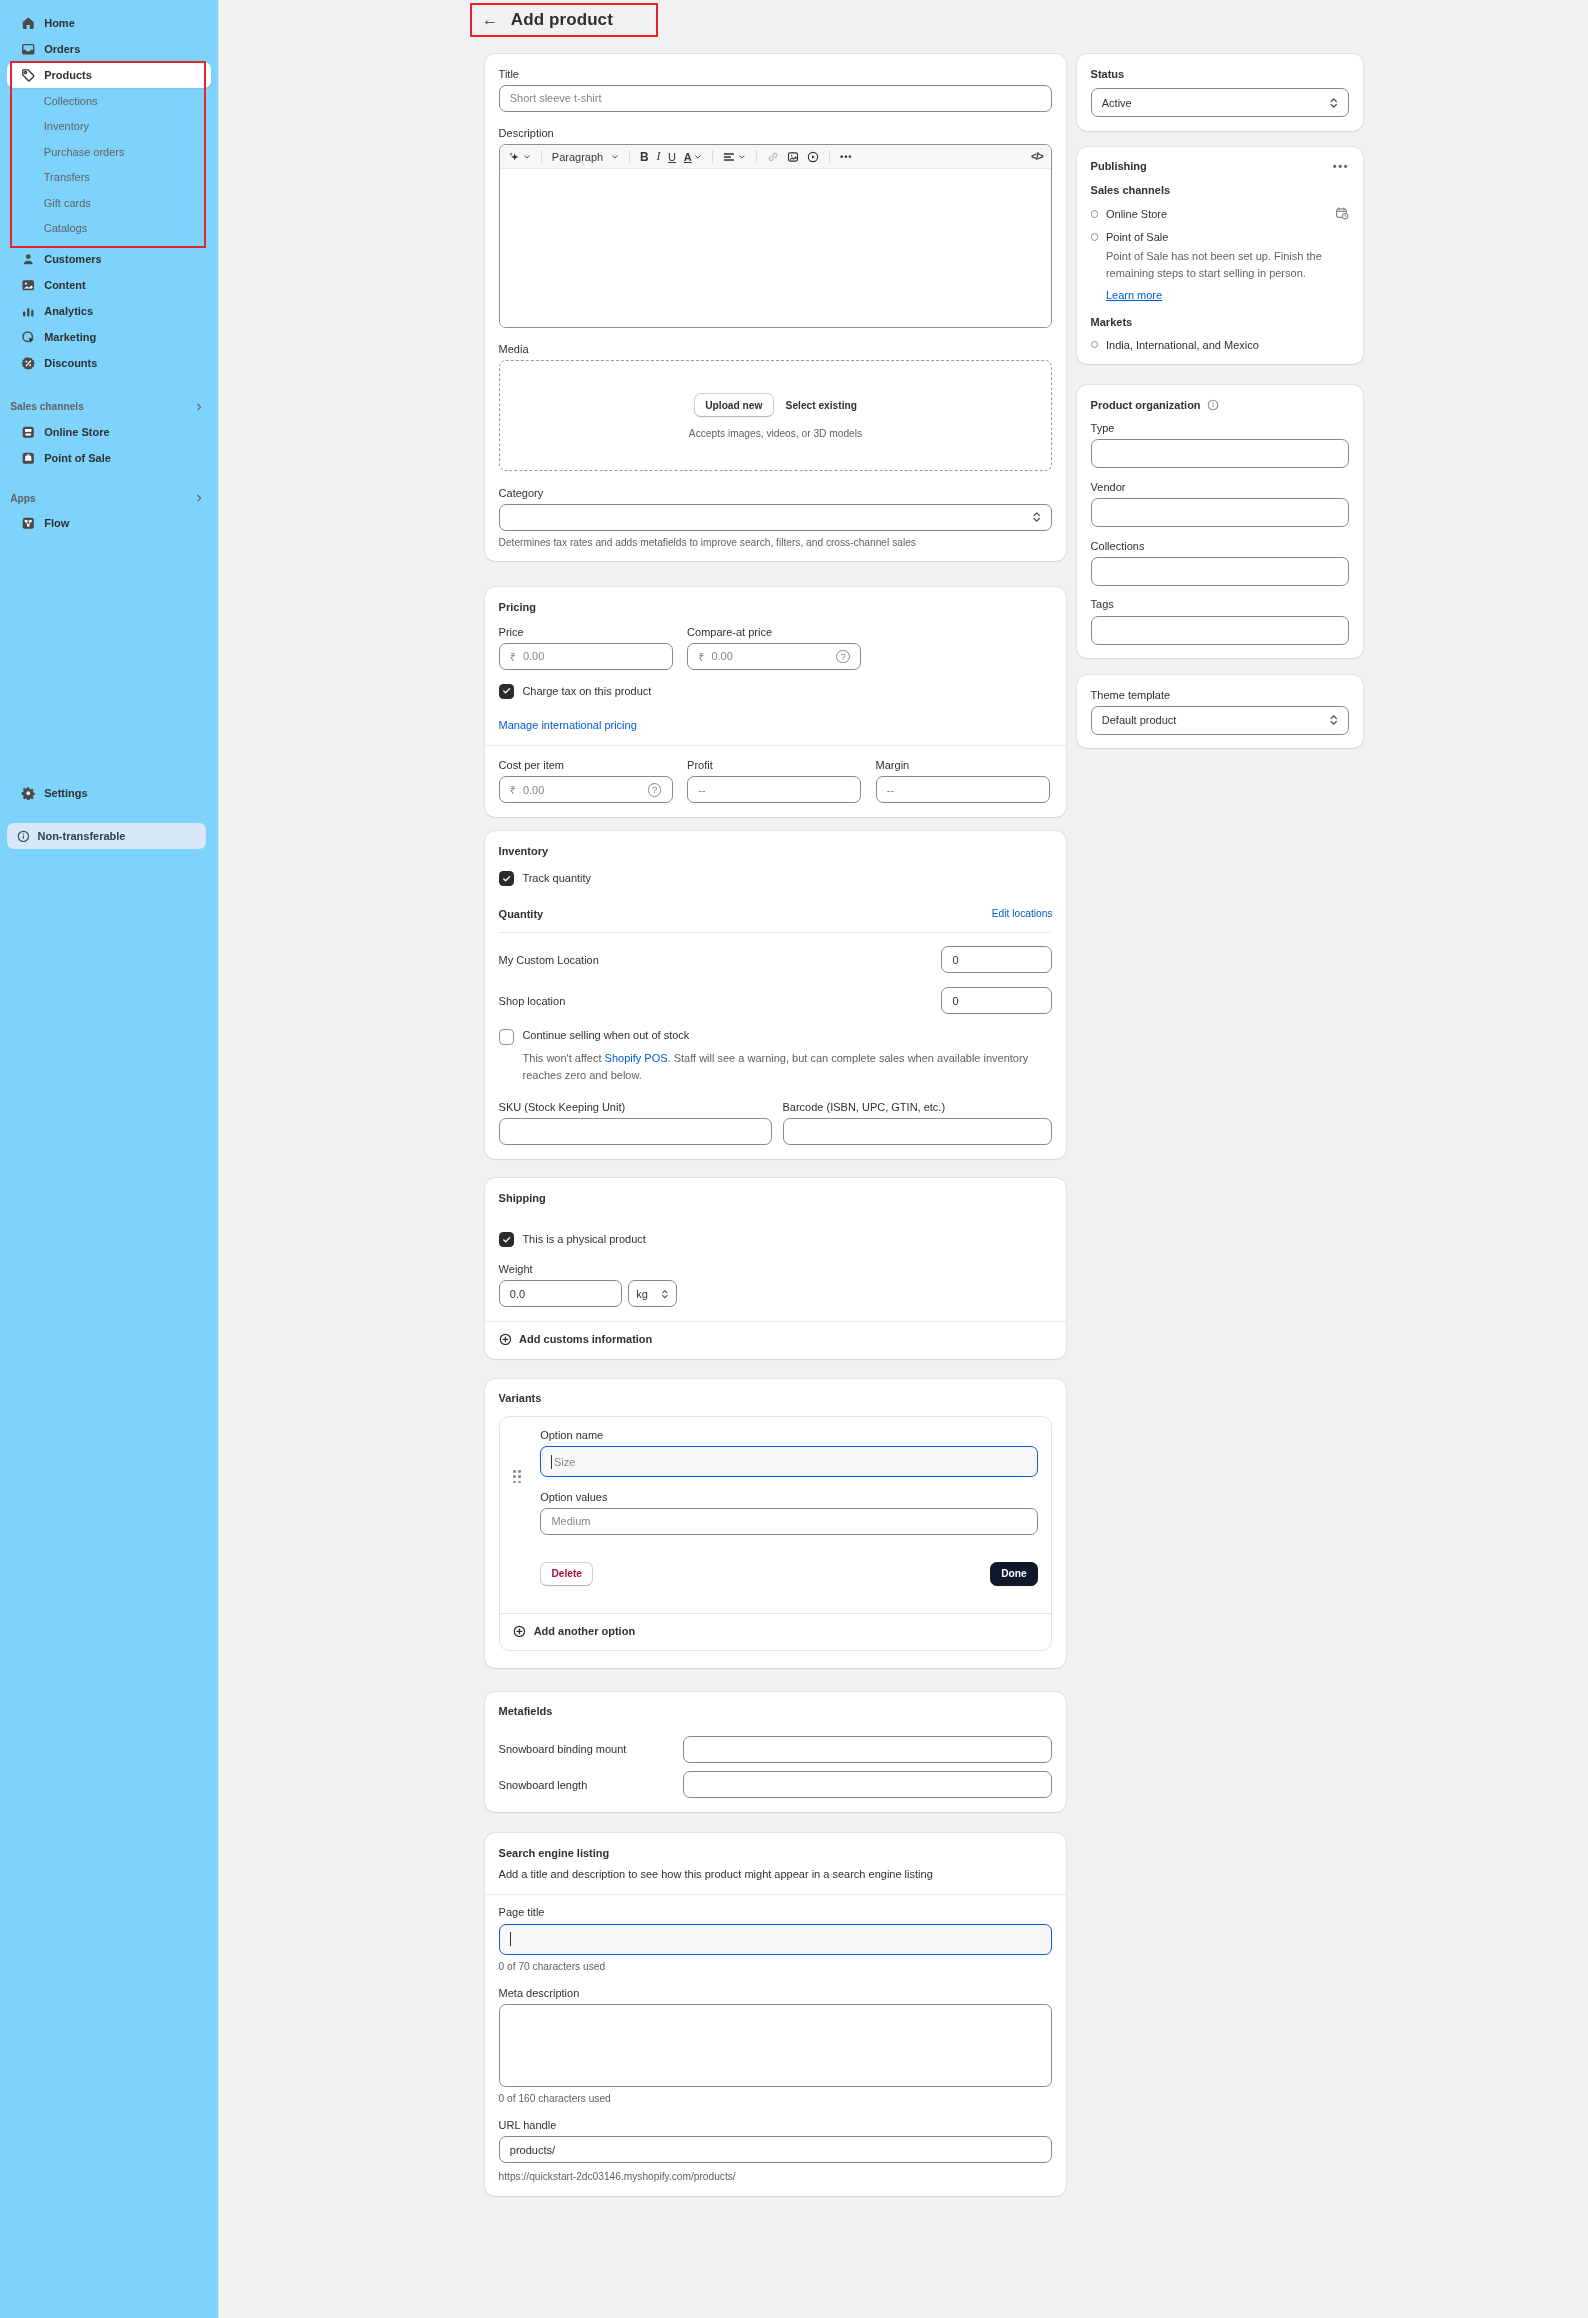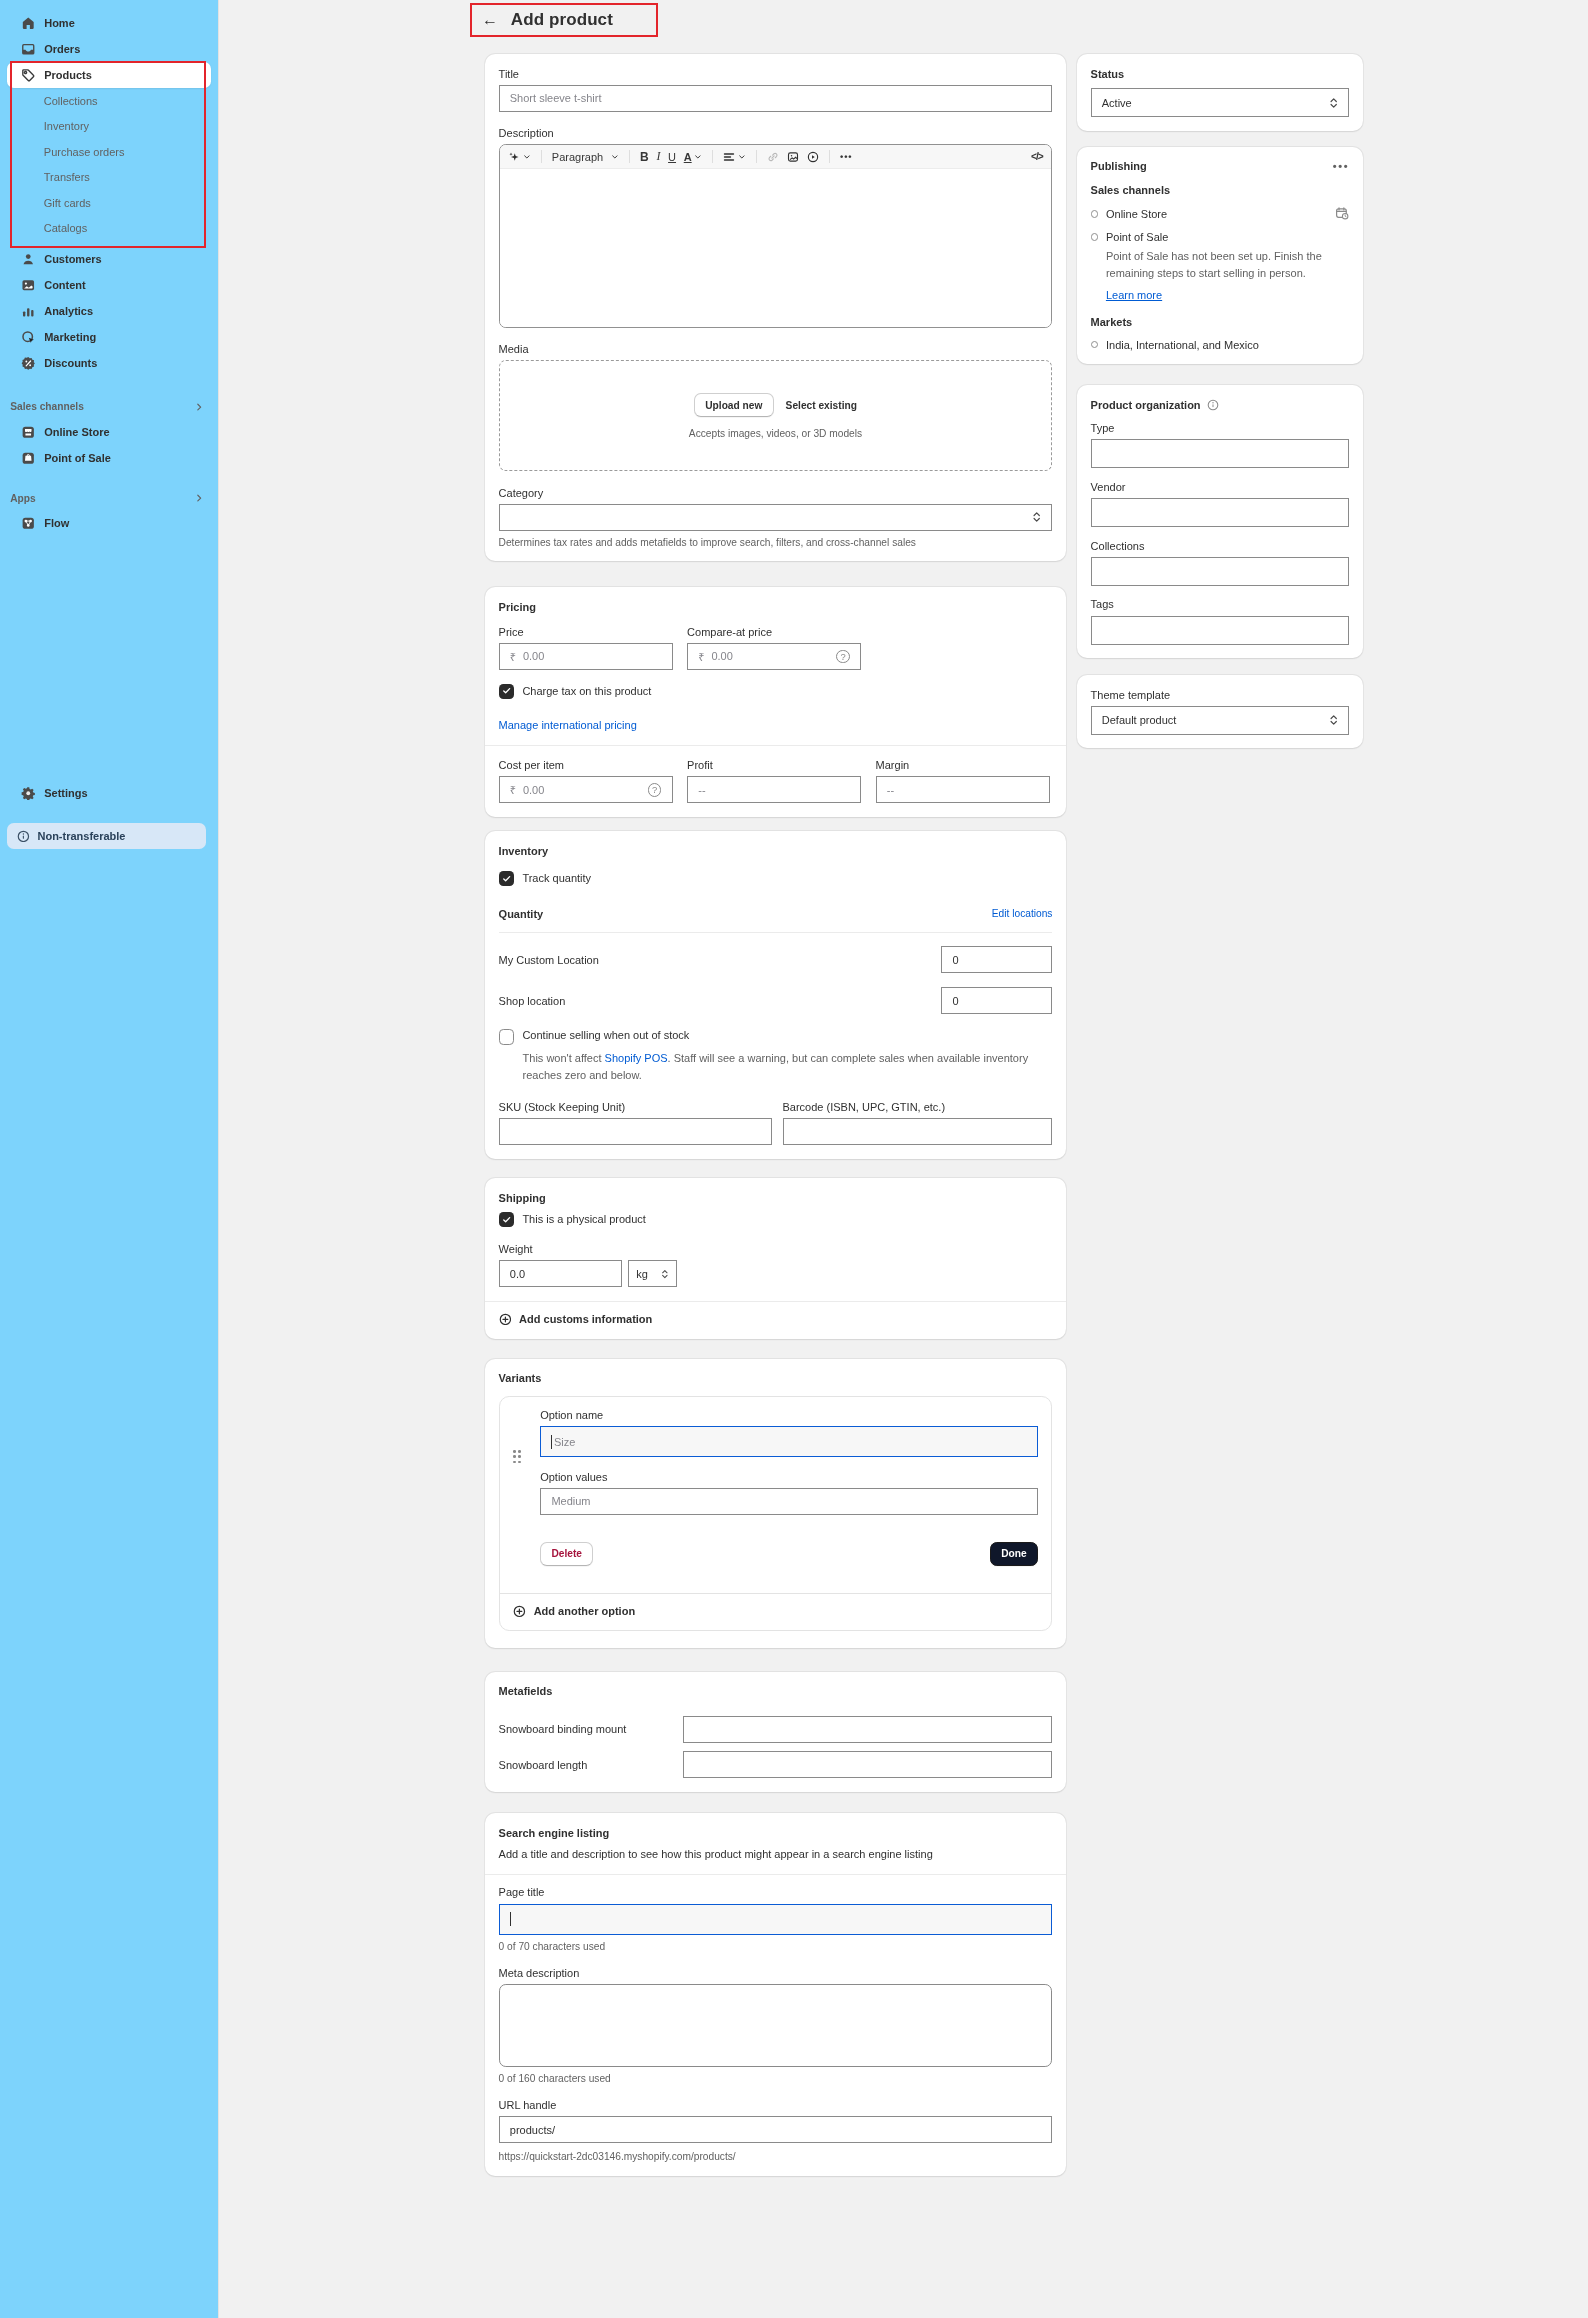--- a/index.html
+++ b/index.html
@@ -33,21 +33,21 @@
   .col-right { position:absolute; left:1077px; top:54px; width:286px; }
   .card { background:#fff; border-radius:10.2px; box-shadow:0 0 0 0.9px rgba(0,0,0,.045), 0 0.9px 1.7px rgba(0,0,0,.08); padding:13.6px; }
   .h { font-size:11px; font-weight:700; }
   .lbl { display:block; margin-bottom:5.1px; color:#303030; }
   .helper { font-size:10.2px; color:#616161; }
   .link { color:#005bd3; cursor:pointer; }
   .divider { height:0.9px; background:#ebebeb; margin:13.6px -13.6px; }
   .divider.inset { margin:12px 0; }
 
   
-  .tf { height:27px; background:#fff; border:0.9px solid #8a8a8a; border-radius:0; display:flex; align-items:center; gap:6.8px; padding:0 10.2px; font-size:11px; color:#303030; }
+  .tf { height:27px; background:#fff; border:0.9px solid #8a8a8a; border-radius:7px; display:flex; align-items:center; gap:6.8px; padding:0 10.2px; font-size:11px; color:#303030; }
   .tf .ph { color:#85858b; }
   .tf .grow { flex:1; }
   .tf.focused { border:1.7px solid #0b5cd5; background:#f7f7f7; height:31px; }
   .caret { display:inline-block; width:0.9px; height:13.6px; background:#303030; }
   .qicon { width:13.6px; height:13.6px; border:0.9px solid #8a8a8a; border-radius:50%; color:#8a8a8a; font-size:9.4px; display:flex; align-items:center; justify-content:center; flex:0 0 13.6px; }
   .updown { margin-left:auto; flex:0 0 8.5px; display:flex; }
   .ta { background:#fff; border:0.9px solid #8a8a8a; border-radius:6.8px; }
 
   
   .chkrow { display:flex; align-items:flex-start; gap:8.5px; cursor:pointer; }
@@ -483,21 +483,21 @@
         </div>
         <div style="width:270px;">
           <span class="lbl">Barcode (ISBN, UPC, GTIN, etc.)</span>
           <div class="tf"></div>
         </div>
       </div>
     </section>
 
     <section class="card" style="margin-bottom:19.6px;">
       <div class="h">Shipping</div>
-      <div class="chkrow" style="margin-top:8px; align-items:center;">
+      <div class="chkrow" style="margin-top:28px; align-items:center;">
         <span class="cb on">
             <svg width="9.4" height="9.4" viewBox="0 0 16 16">
               <path d="M3 8.5l3.2 3L13 4.5" fill="none" stroke="#fff" stroke-width="2.2" stroke-linecap="round" stroke-linejoin="round"></path>
             </svg>
           </span>
         <span>This is a physical product</span>
       </div>
       <span class="lbl" style="margin-top:16px;">Weight</span>
       <div style="display:flex; gap:6.8px;">
         <div class="tf w145">

